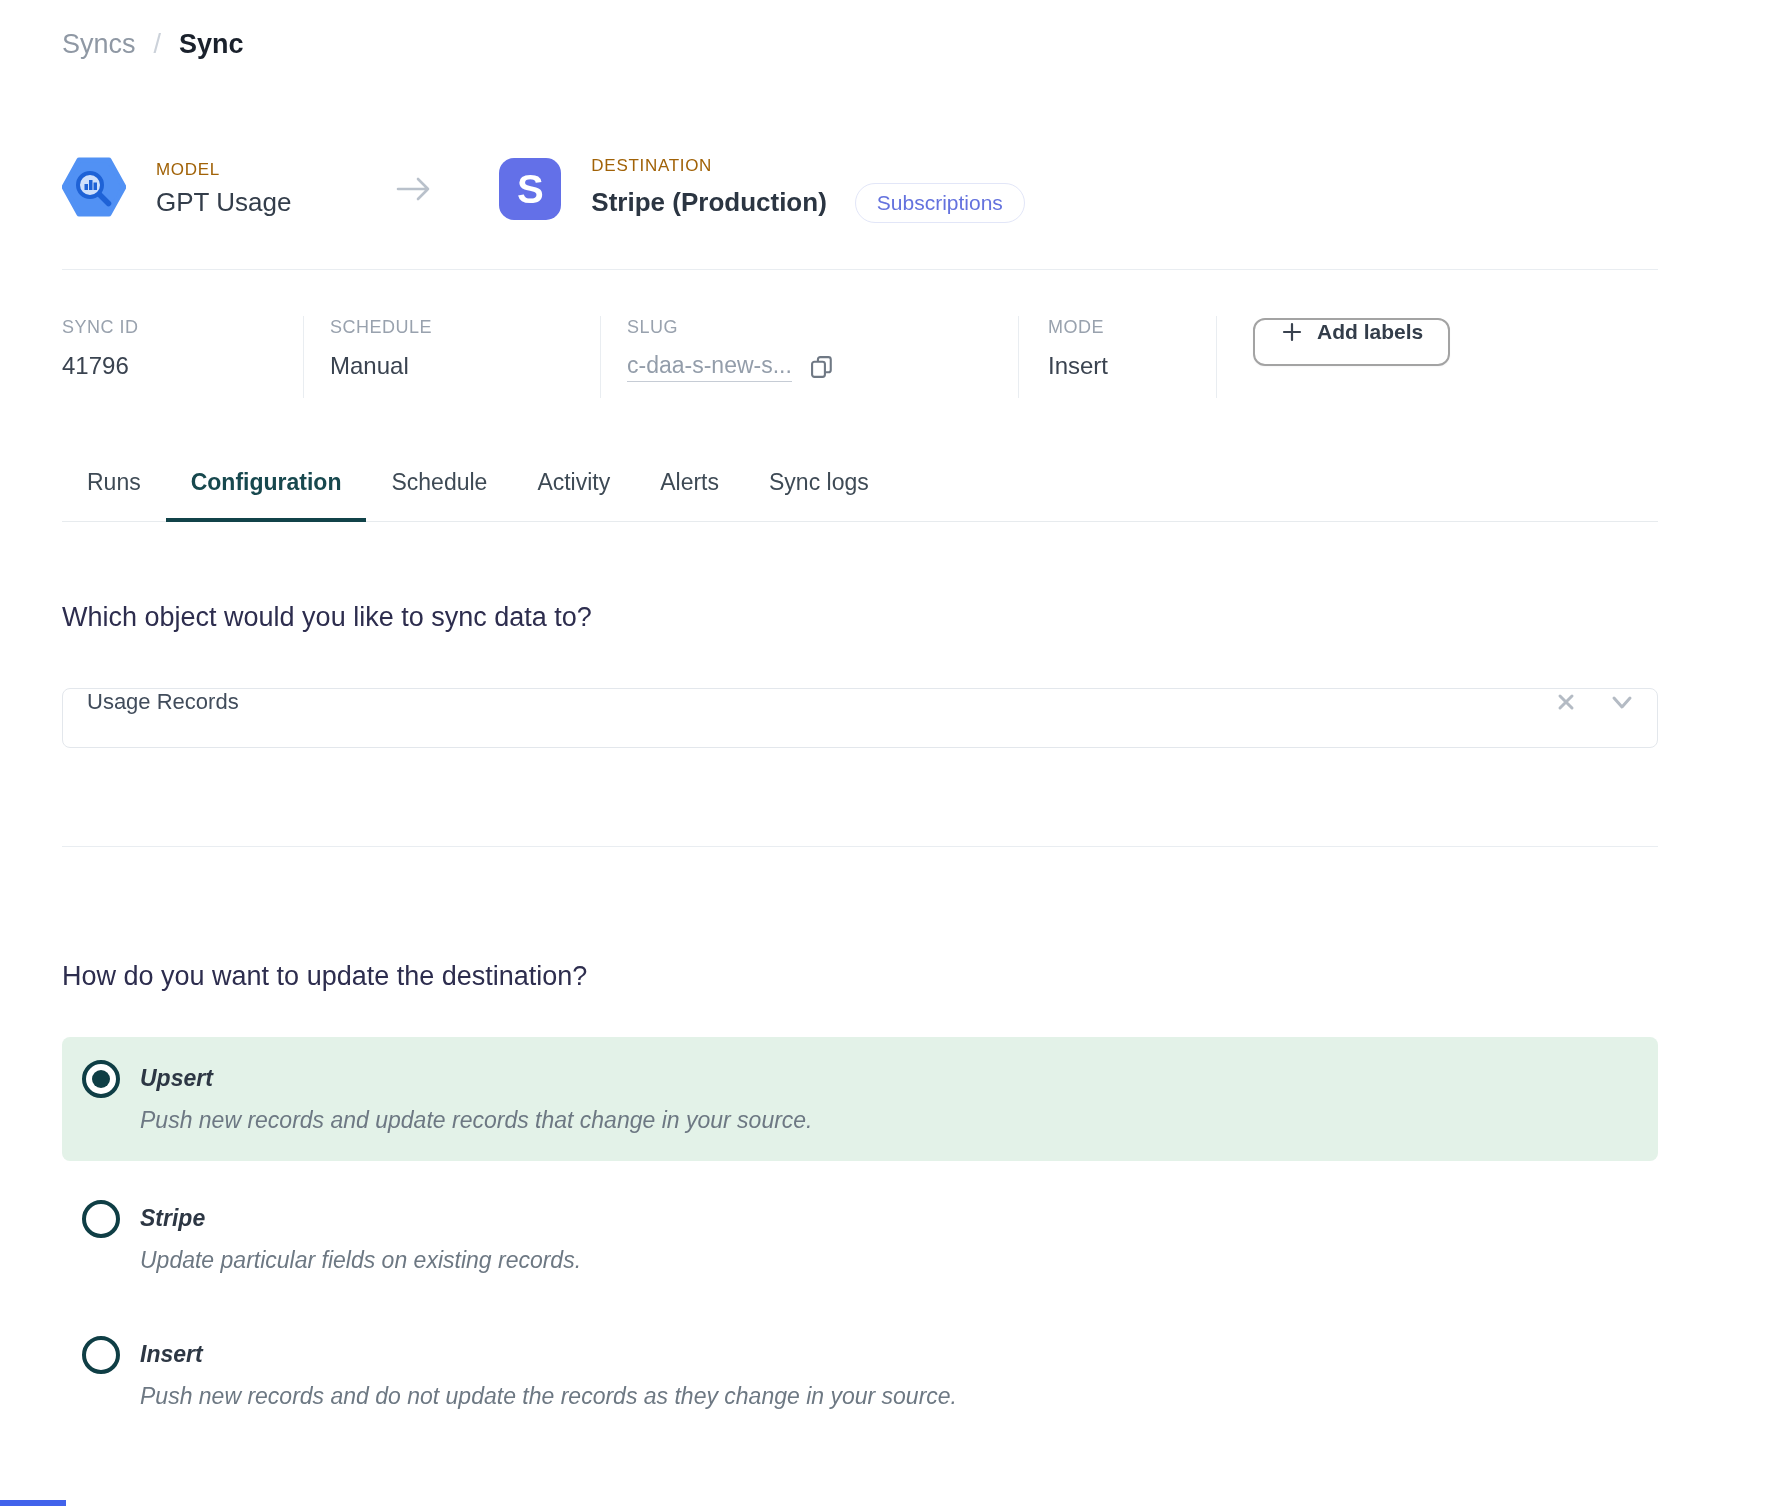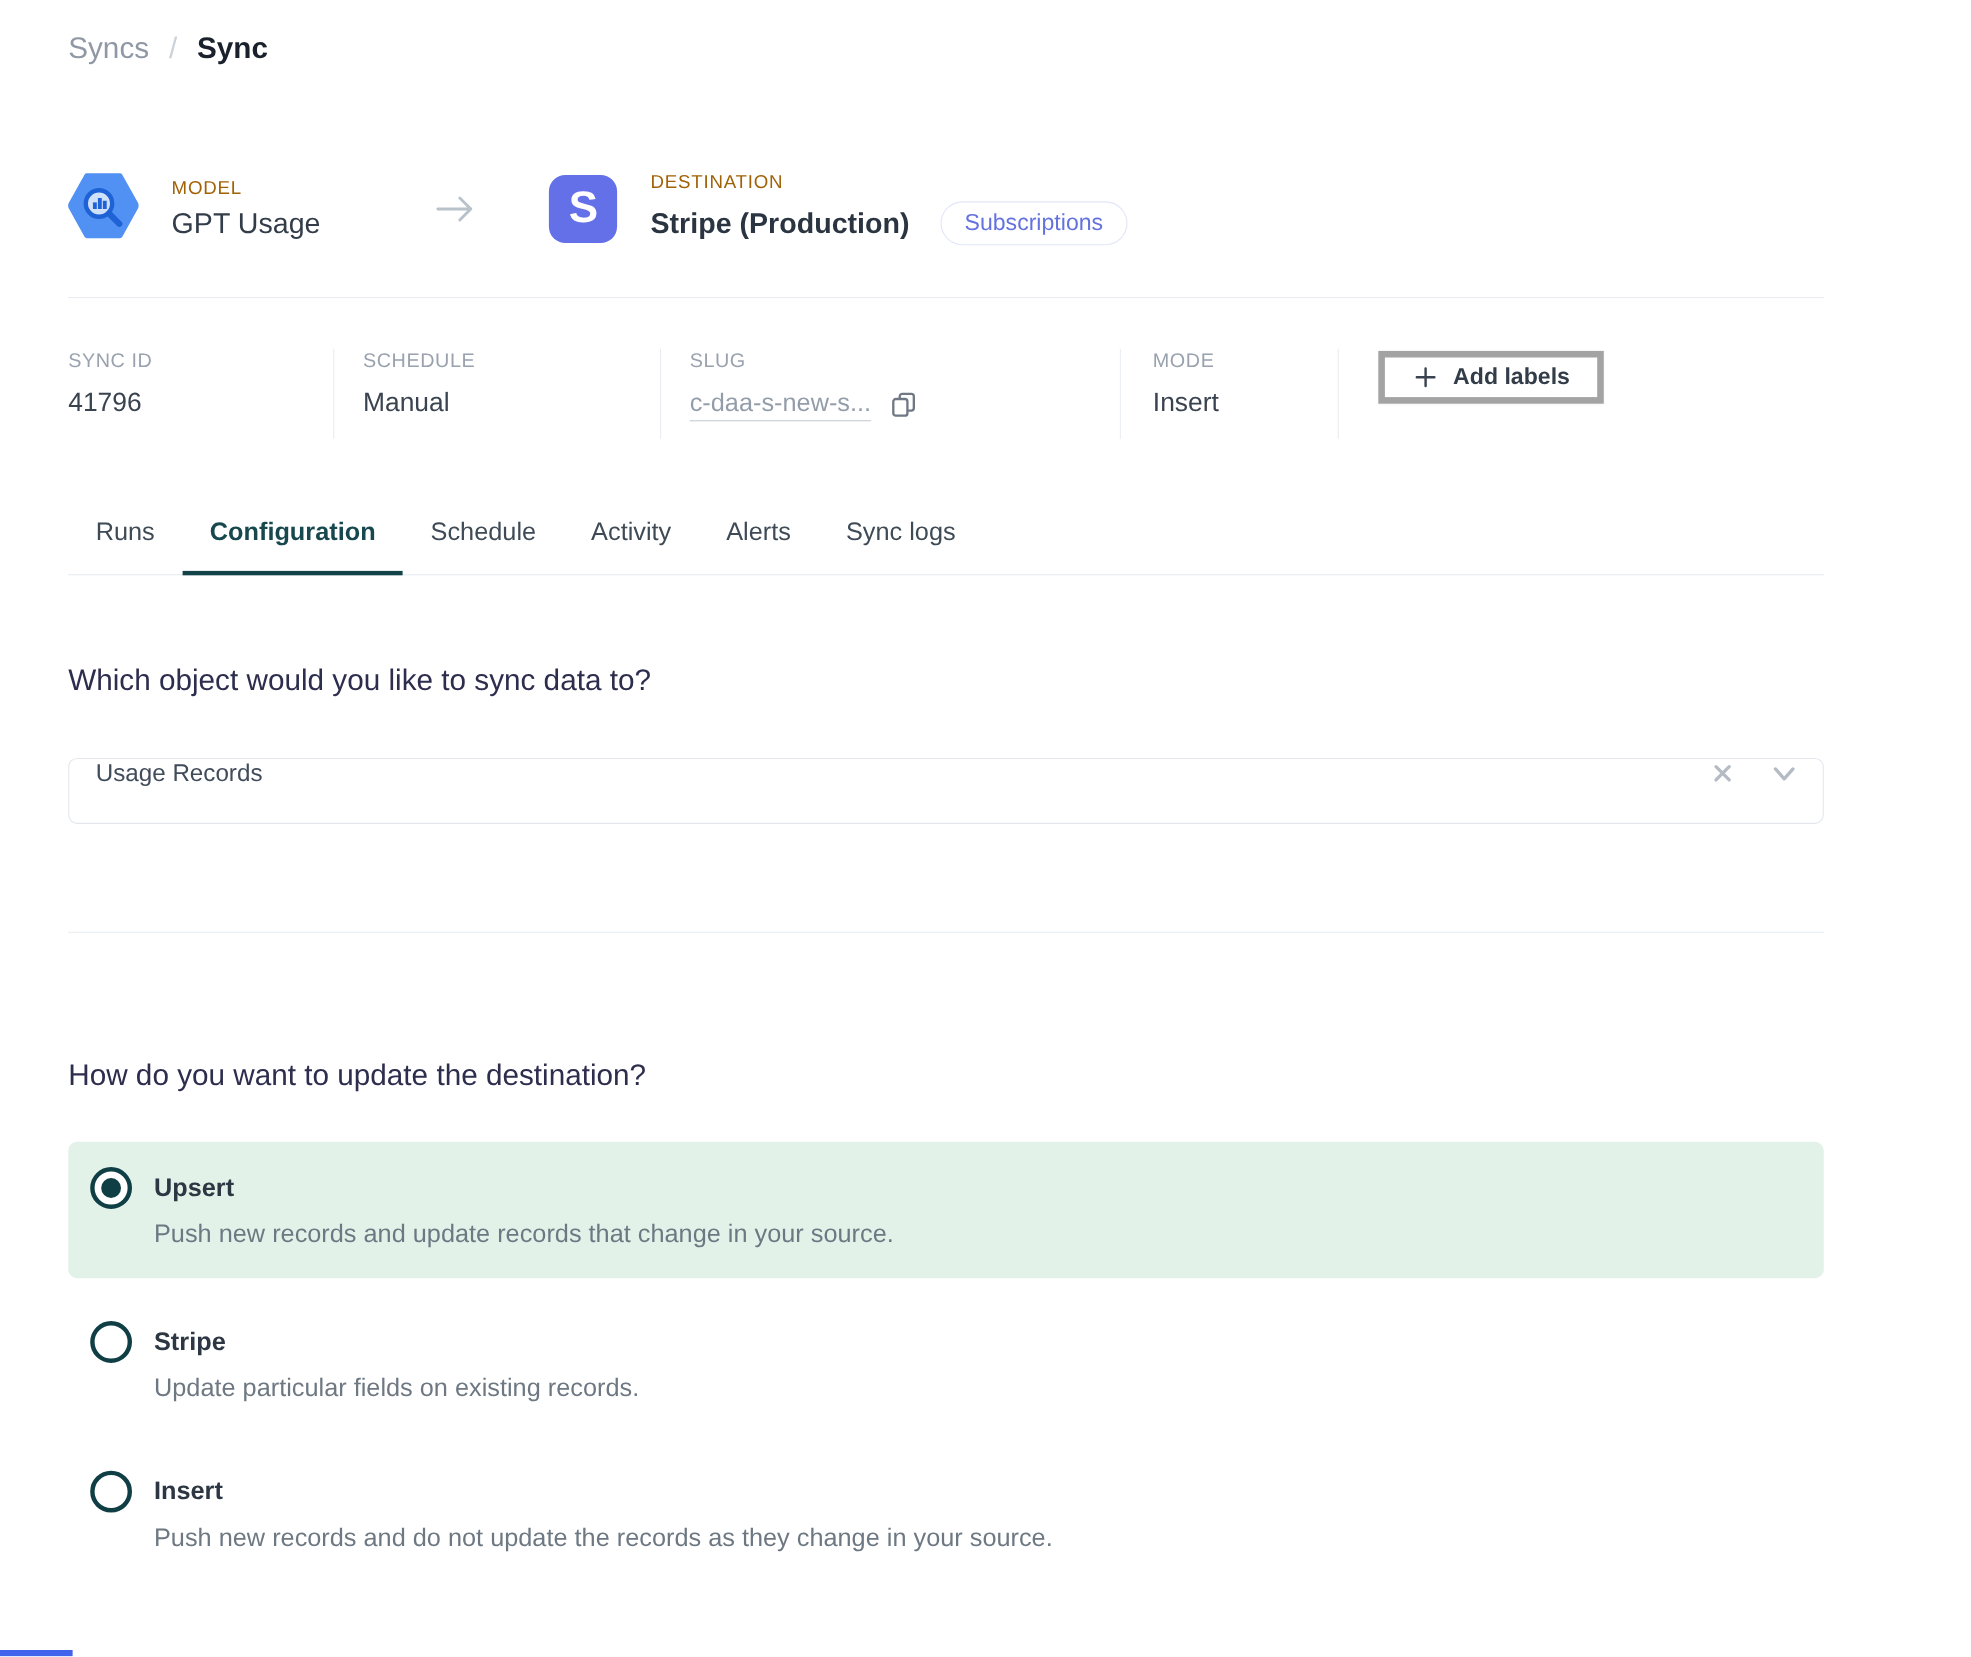--- a/index.html
+++ b/index.html
@@ -46,22 +46,22 @@
   .meta-label { font-size:18px; letter-spacing:0.5px; color:#99a2ae; font-weight:500; line-height:22px; }
   .meta-value { margin-top:13px; font-size:24px; color:#3a4350; line-height:30px; }
   .slug-row { display:flex; align-items:center; gap:16px; margin-top:13px; }
   .slug-text {
     font-size:23px; color:#939daa; line-height:28px;
     border-bottom:1px solid #c6ccd5; padding-bottom:2px;
   }
   .copy-btn { display:flex; cursor:pointer; }
   .add-labels-btn {
     margin-left:36px; margin-top:2px; align-self:flex-start;
-    height:48px; padding:0 25px; display:flex; align-items:center; gap:13px;
-    border:6px solid #a3a3a3; border-radius:0; background:#fff;
+    height:48px; padding:0 25px; display:flex; align-items:flex-start; gap:13px;
+    border:2px solid #a3a3a3; border-radius:12px; background:#fff;
     font-size:21px; font-weight:700; color:#333d4a;
     box-shadow:0 1px 2px rgba(20,30,40,0.04); cursor:pointer;
   }
 
   
   .tabs { margin-top:62px; display:flex; border-bottom:1px solid #e7ebee; }
   .tab {
     position:relative; padding:8px 25px 24px; font-size:23px; line-height:29px;
     color:#3e4a55; cursor:pointer; white-space:nowrap;
   }
@@ -78,21 +78,21 @@
   .select-box {
     margin-top:54px; box-sizing:border-box; height:60px; width:100%;
     border:1px solid #e3e7ec; border-radius:8px; background:#fff;
     display:flex; align-items:flex-start; padding:0 22px 0 24px; cursor:pointer;
   }
   .select-value { flex:1; font-size:22px; color:#414c5b; }
   .select-icons { display:flex; align-items:center; gap:32px; }
   .sect-divider { margin-top:98px; }
 
   
-  .mode-option { display:flex; gap:20px; padding-left:20px; }
+  .mode-option { display:flex; gap:20px; padding-left:20px;font-style:italic; }
   .mode-option.selected {
     background:#e3f2e8; border-radius:8px; padding:26px 20px; margin-top:44px;
   }
   .mode-option.opt-update { margin-top:42px; }
   .mode-option.opt-insert { margin-top:64px; }
   .radio {
     box-sizing:border-box; width:38px; height:38px; min-width:38px;
     border:4px solid #0f3e45; border-radius:50%; background:#fff;
     position:relative; margin-top:-3px; cursor:pointer;
   }

